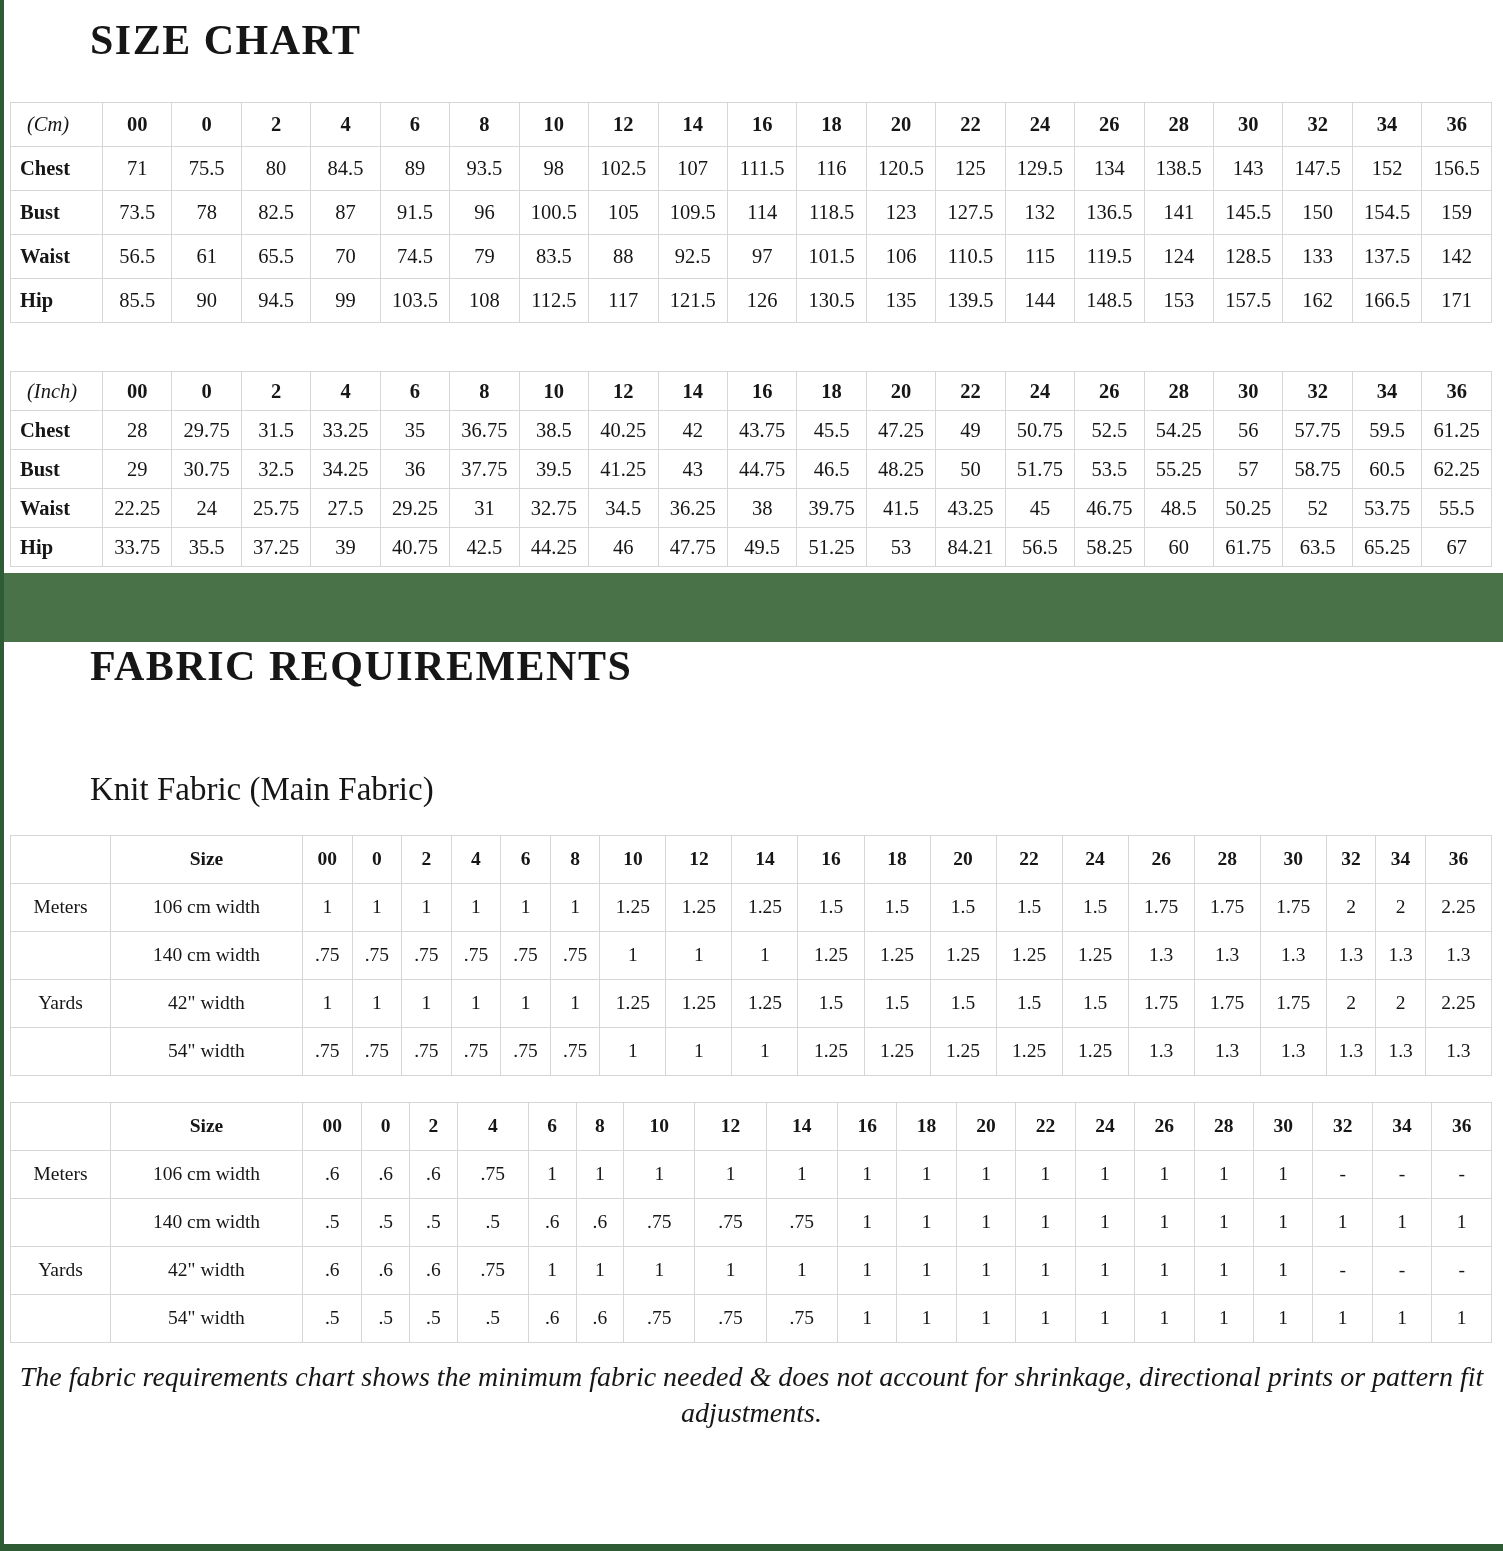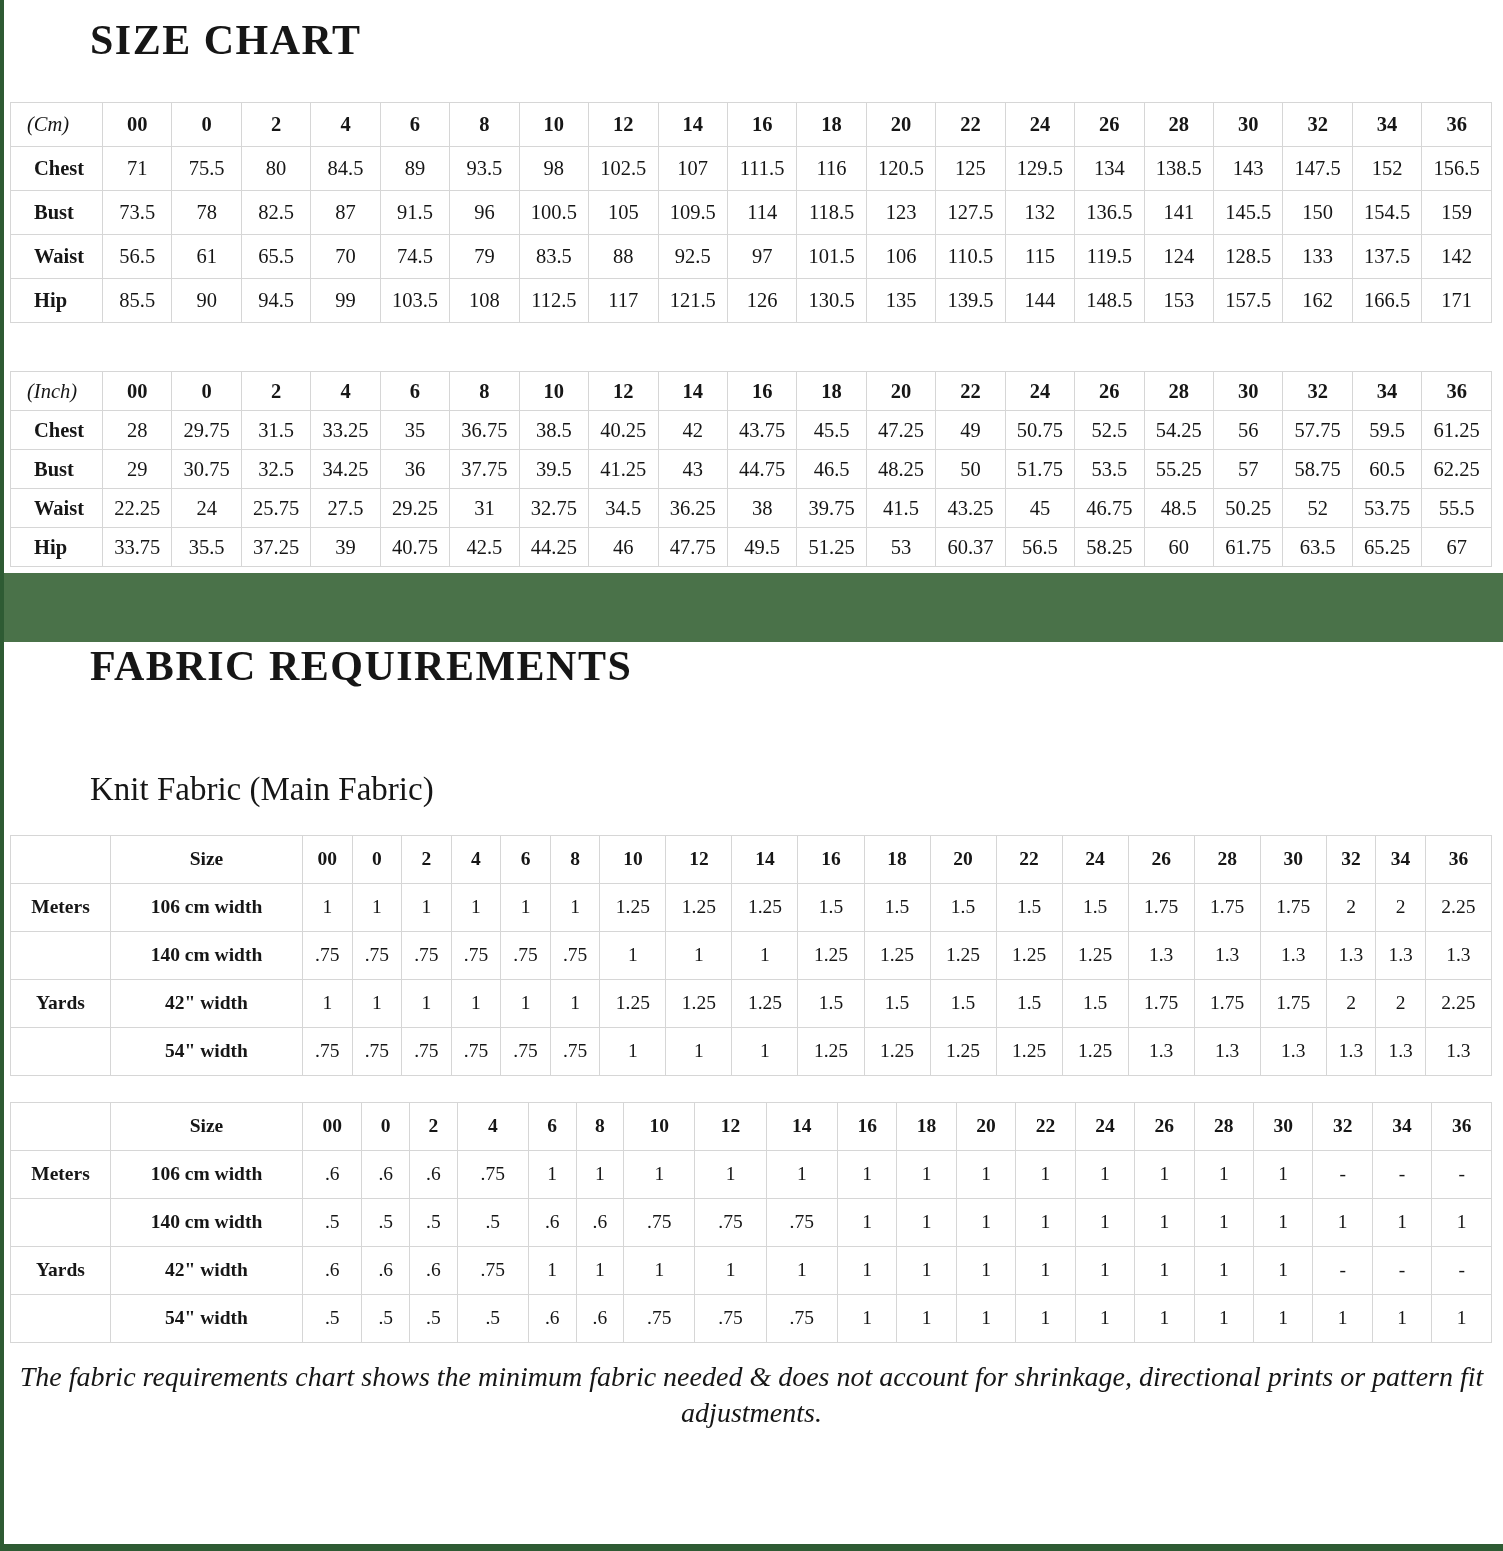--- a/index.html
+++ b/index.html
@@ -29,28 +29,28 @@
   
   .size-table{table-layout:fixed}
   .size-table thead th:first-child{width:92px}
   .size-table th,.size-table td{font-size:20.5px}
   #cm-table th,#cm-table td{height:44px}
   #inch-table th,#inch-table td{height:39px}
   #cm-table{margin-top:38px}
   #inch-table{margin-top:48px}
   .size-table thead th{font-weight:bold}
   .size-table thead th.unit{font-weight:normal;font-style:italic;text-align:left;padding-left:16px}
-  .size-table tbody th{font-weight:bold;text-align:left;padding-left:23px}
+  .size-table tbody th{font-weight:bold;text-align:left;padding-left:9px}
 
   .green-band{height:69px;margin-top:6px;background:var(--band)}
 
   
   .fabric-table th,.fabric-table td{height:48px;font-size:19.5px}
   .fabric-table thead th{font-weight:bold}
-  .fabric-table tbody th{font-weight:bold}
+  .fabric-table tbody th{font-weight:normal}
   .fabric-table .group-cell{width:100px}
   .fabric-table .label-cell{width:192px}
   #knit-table{margin-top:27px}
   #woven-table{margin-top:26px}
 
   .footnote{margin-top:16px;text-align:center;font-style:italic;font-size:28px;line-height:1.3}
 </style>
 </head>
 <body>
 
@@ -284,21 +284,21 @@
           <td>37.25</td>
           <td>39</td>
           <td>40.75</td>
           <td>42.5</td>
           <td>44.25</td>
           <td>46</td>
           <td>47.75</td>
           <td>49.5</td>
           <td>51.25</td>
           <td>53</td>
-          <td>60.37</td>
+          <td>84.21</td>
           <td>56.5</td>
           <td>58.25</td>
           <td>60</td>
           <td>61.75</td>
           <td>63.5</td>
           <td>65.25</td>
           <td>67</td>
         </tr>
       </tbody>
     </table>

